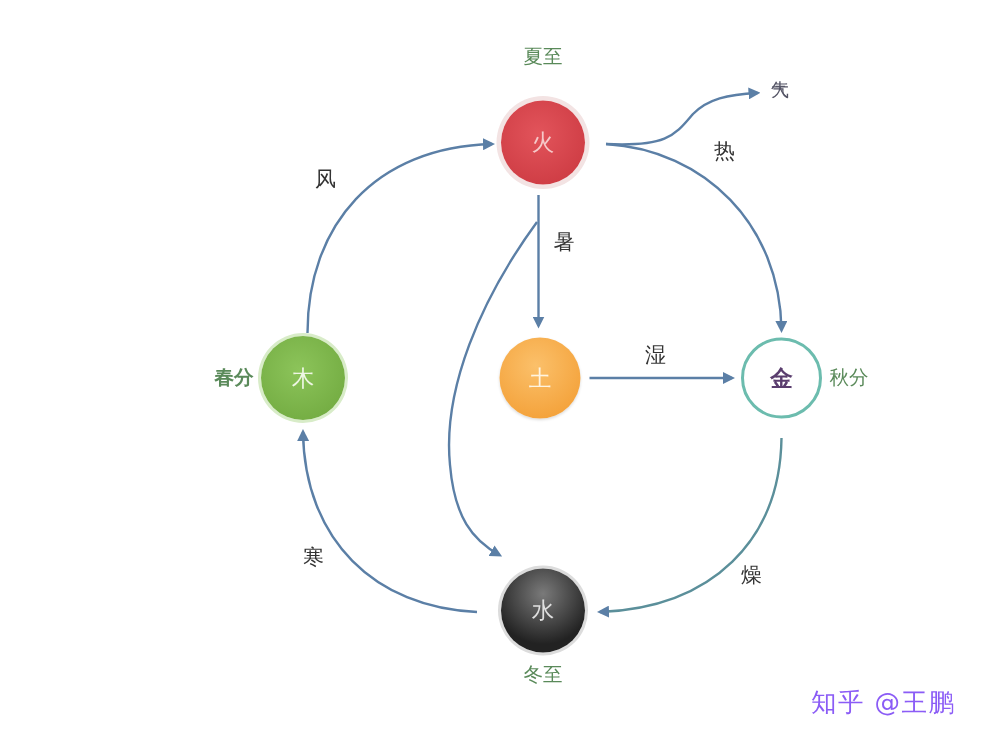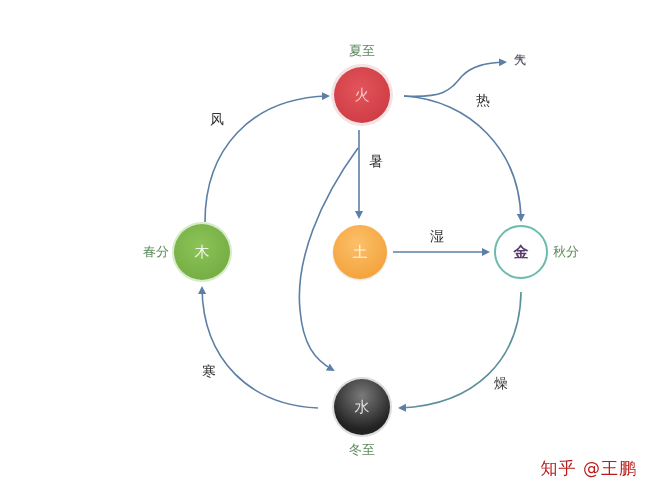--- a/index.html
+++ b/index.html
@@ -6,21 +6,21 @@
     body { width: 667px; height: 500px; position: relative; overflow: hidden;
            font-family: "DejaVu Serif", "Liberation Serif", serif; }
     svg.arrows { position: absolute; left: 0; top: 0; width: 667px; height: 500px; }
     .node { position: absolute; border-radius: 50%; display: flex; align-items: center;
             justify-content: center; font-size: 15px; box-sizing: border-box; }
     .node span { pointer-events: none; }
     .lbl { position: absolute; font-size: 14px; color: #333; transform: translate(-50%, -50%); white-space: nowrap; }
     .season { position: absolute; font-size: 13px; color: #5a8a5a; transform: translate(-50%, -50%); white-space: nowrap; }
     .vert { writing-mode: vertical-rl; text-orientation: upright; font-size: 12px; color: #556; line-height: 1; }
     .watermark { position: absolute; right: 30px; top: 457px; font-family: "DejaVu Sans", "Liberation Sans", sans-serif;
-                 font-size: 17px; color: #b91c1c; letter-spacing: 1px; }
+                 font-size: 17px; color: #8b5cf6; letter-spacing: 1px; }
   </style>
 </head>
 <body>
 
 <svg class="arrows" viewBox="0 0 667 500">
   <defs>
     <marker id="ah" markerWidth="8" markerHeight="8" refX="6" refY="4" orient="auto" markerUnits="userSpaceOnUse">
       <path d="M0,0 L8,4 L0,8 Z" fill="#5b7fa6"></path>
     </marker>
   </defs>
@@ -35,26 +35,26 @@
 
   <path d="M358,148 C320,200 295,260 300,310 C303,345 315,360 333,370" stroke="#5b7fa6" stroke-width="1.6" fill="none" marker-end="url(#ah)"></path>
 
   <path d="M393,252 L488,252" stroke="#5b7fa6" stroke-width="1.6" fill="none" marker-end="url(#ah)"></path>
 
   <path d="M521,292 C520,360 475,405 400,408" stroke="#5b8f9a" stroke-width="1.6" fill="none" marker-end="url(#ah)"></path>
 
   <path d="M318,408 C250,405 203,360 202,288" stroke="#5b7fa6" stroke-width="1.6" fill="none" marker-end="url(#ah)"></path>
 </svg>
 
-<div class="season" style="left:362px; top:51px;">夏至</div>
+<div class="season" style="left:362px; top:38px;">夏至</div>
 <div class="node" style="left:334px; top:67px; width:56px; height:56px; background: radial-gradient(circle at 45% 40%, #e2545b, #c9363e); box-shadow: 0 0 0 3px #f3e3e3; color:#f6c9c9;">
   <span>火</span>
 </div>
 
-<div class="season" style="left:156px; top:252px;">春分</div>
+<div class="season" style="left:156px; top:252px;font-weight:bold;">春分</div>
 <div class="node" style="left:174px; top:224px; width:56px; height:56px; background: radial-gradient(circle at 45% 40%, #8cc45a, #6da63c); box-shadow: 0 0 0 2px #d8ecc8; color:#eef6e4;">
   <span>木</span>
 </div>
 
 <div class="node" style="left:333px; top:225px; width:54px; height:54px; background: radial-gradient(circle at 45% 35%, #fbc06a, #f29a2e); box-shadow: 0 1px 2px rgba(0,0,0,0.15); color:#fff4e0;">
   <span>土</span>
 </div>
 
 <div class="season" style="left:566px; top:252px;">秋分</div>
 <div class="node" style="left:494px; top:225px; width:54px; height:54px; background:#ffffff; border:2px solid #6cbcae; color:#5a3d6e; font-weight:bold;">

